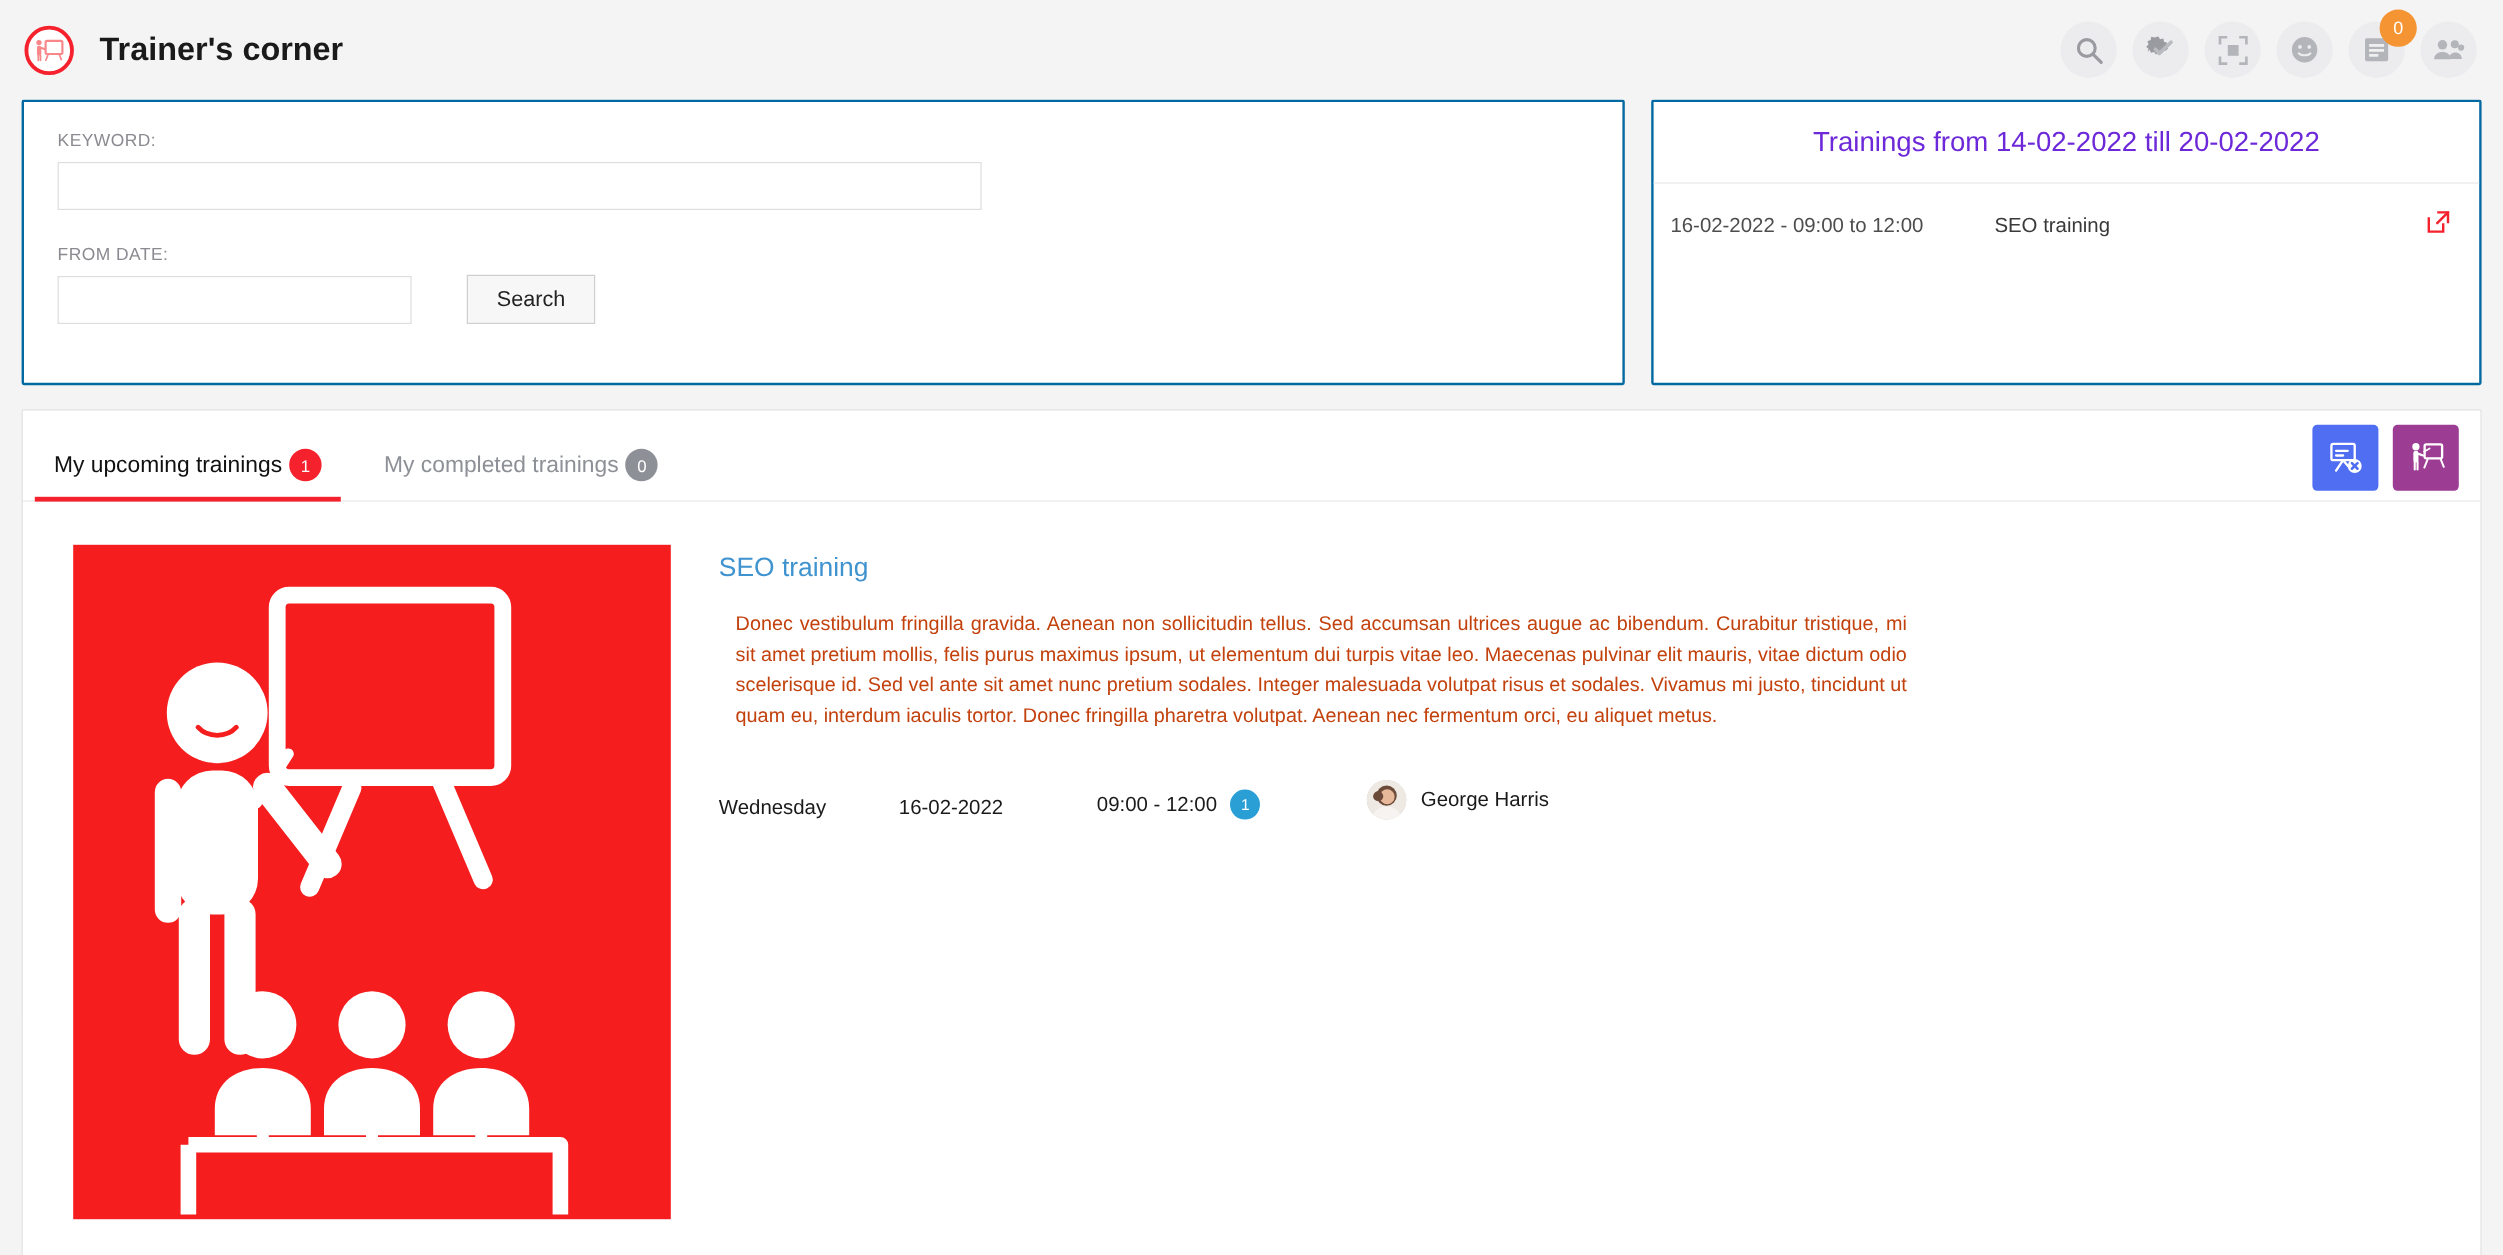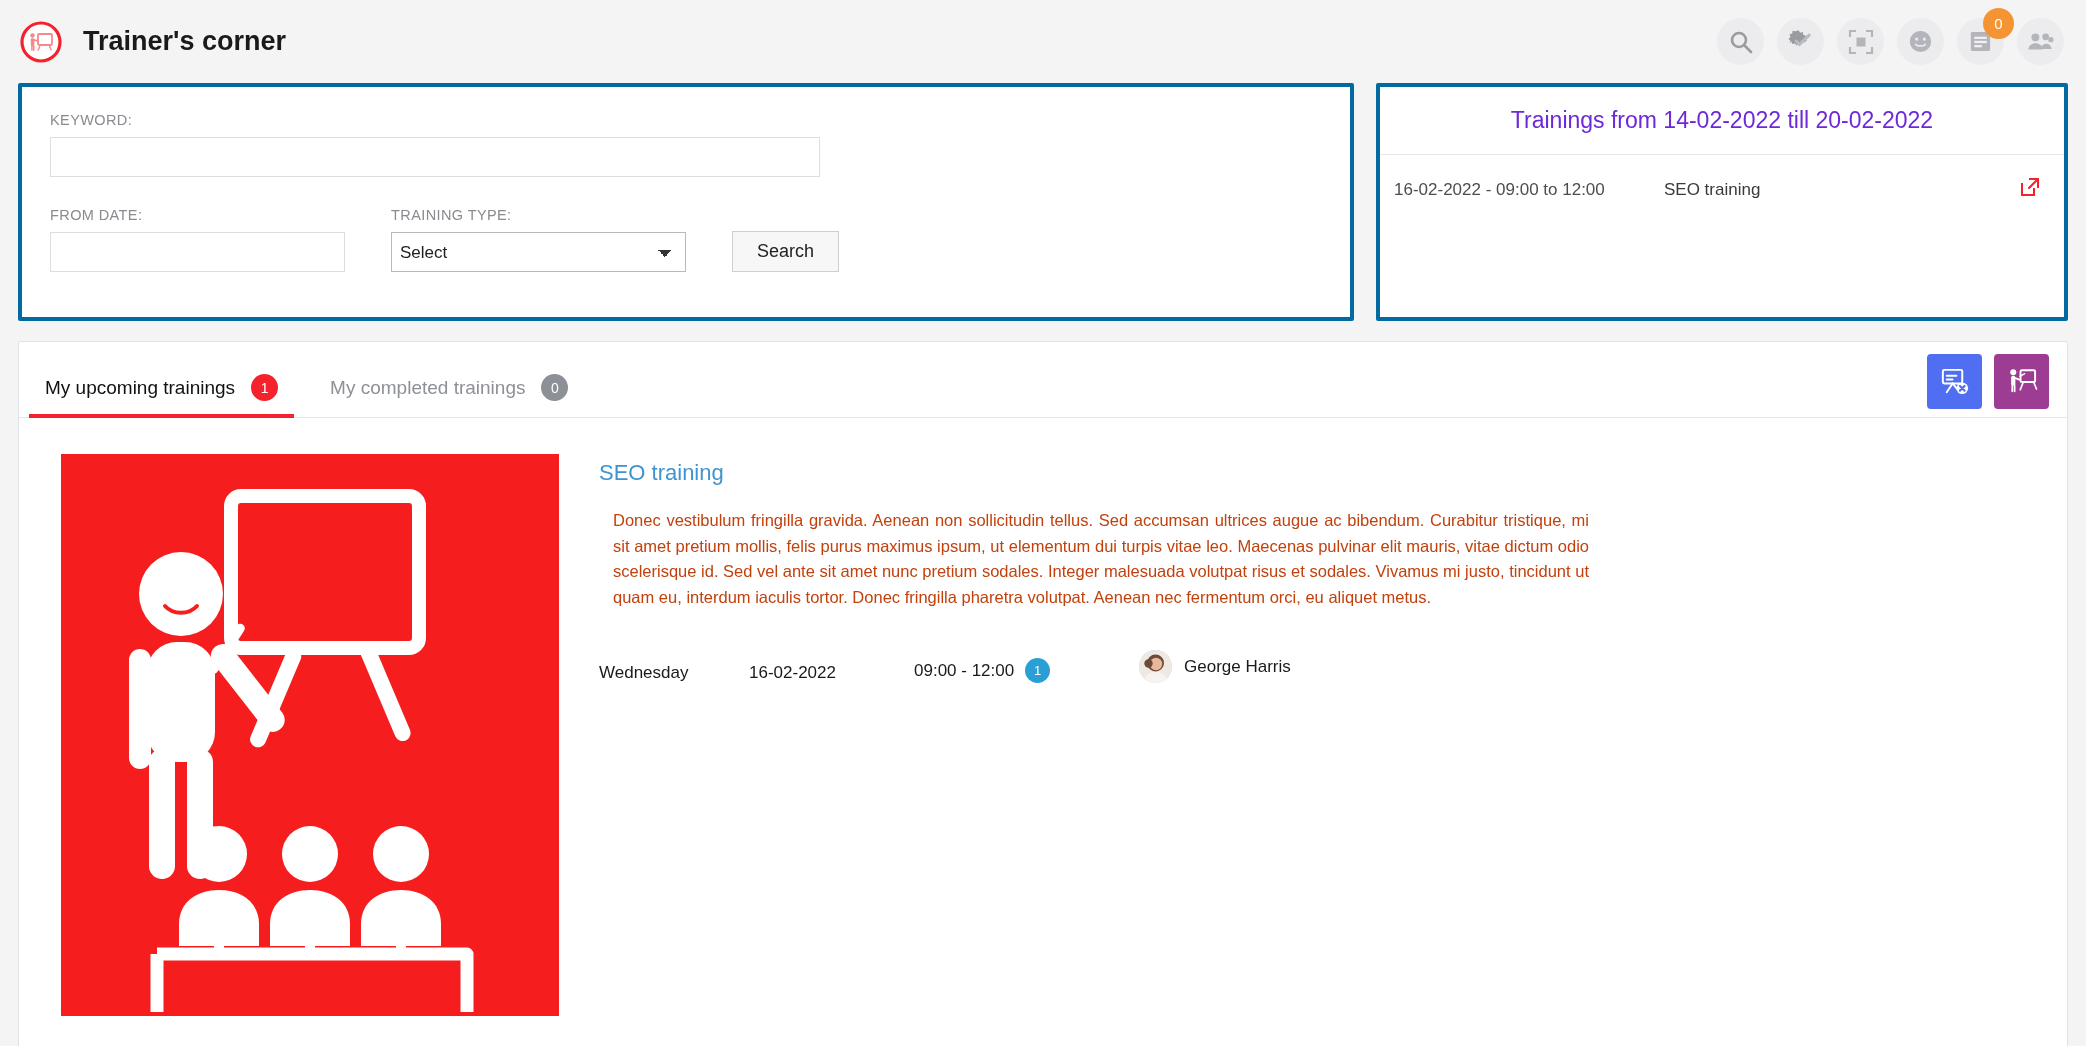--- a/index.html
+++ b/index.html
@@ -58,21 +58,21 @@
   .content { padding: 0 18px; }
 
   .row-top {
     display: flex;
     gap: 22px;
     align-items: stretch;
   }
 
   .card {
     background: #fff;
-    border: 4px solid #0369a1;
+    border: 2px solid #0369a1;
     border-radius: 2px;
   }
 
   .search-card {
     flex: 1 1 auto;
     width: 1330px;
     padding: 25px 28px 30px 28px;
     min-height: 238px;
   }
   .field-label {
@@ -167,21 +167,21 @@
   .tabs-bar {
     display: flex;
     align-items: flex-end;
     padding: 22px 0 0 0;
     border-bottom: 1px solid #e8e8ea;
     position: relative;
   }
   .tab {
     display: flex;
     align-items: center;
-    gap: 16px;
+    gap: 6px;
     padding: 10px 26px 16px 26px;
     font-size: 19px;
     cursor: pointer;
     position: relative;
     color: #8d9096;
   }
   .tab.active { color: #111; }
   .tab.active::after {
     content: "";
     position: absolute;
@@ -359,26 +359,20 @@
     <div class="card search-card">
       <div class="kw-row">
         <label class="field-label">KEYWORD:</label>
         <input class="txt-input kw-input" type="text" value="" style="">
       </div>
 
       <div class="filters">
         <div class="f-col f-date">
           <label class="field-label">FROM DATE:</label>
           <input class="txt-input" type="text" value="" style="">
-        </div>
-        <div class="f-col f-type">
-          <label class="field-label">TRAINING TYPE:</label>
-          <select class="sel">
-            <option>Select</option>
-          </select>
         </div>
         <button class="btn-search">Search</button>
       </div>
     </div>
 
     <div class="card week-card">
       <div class="week-header">Trainings from 14-02-2022 till 20-02-2022</div>
       <div class="week-row">
         <span class="week-date">16-02-2022 - 09:00 to 12:00</span>
         <span class="week-name">SEO training</span>

